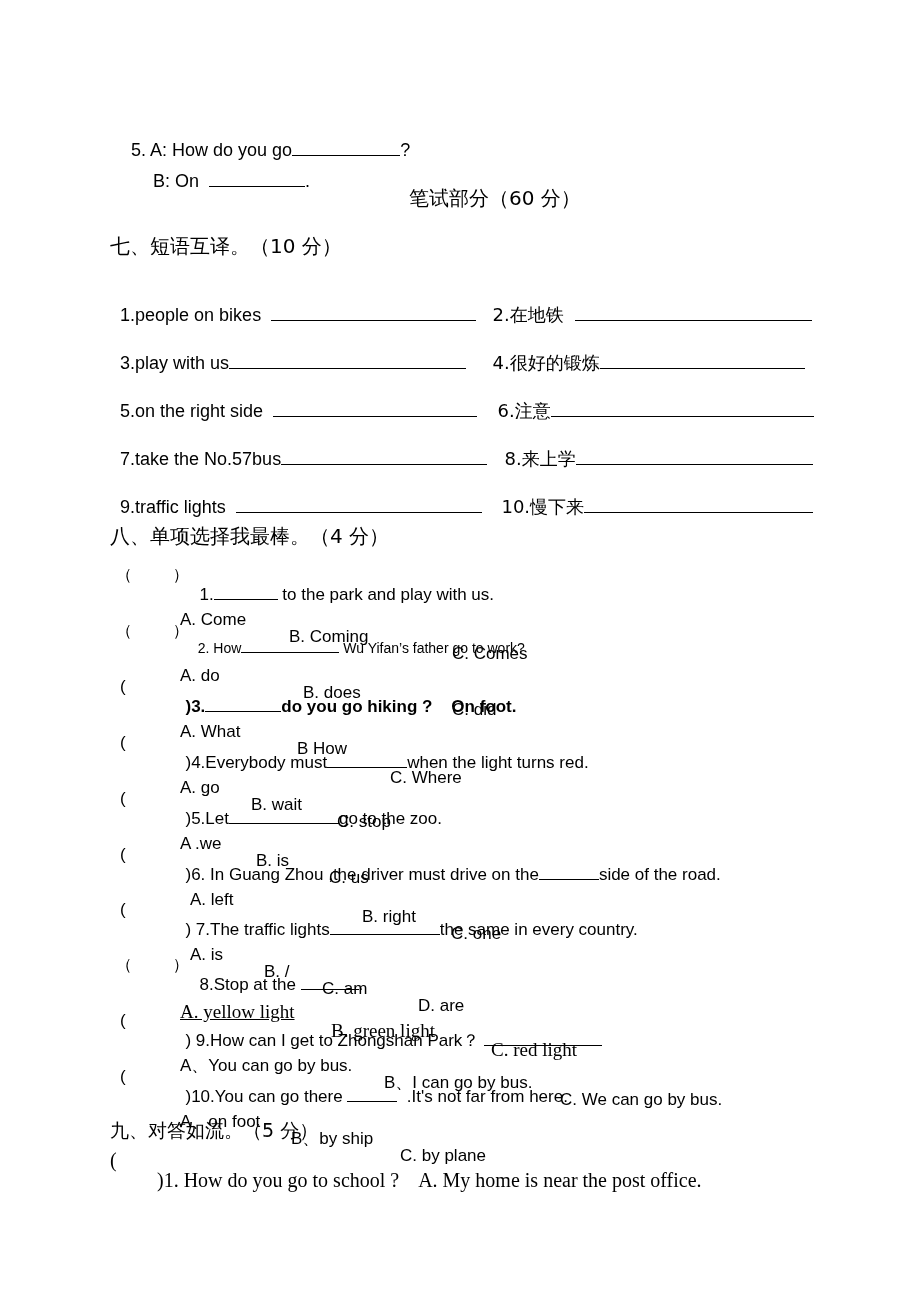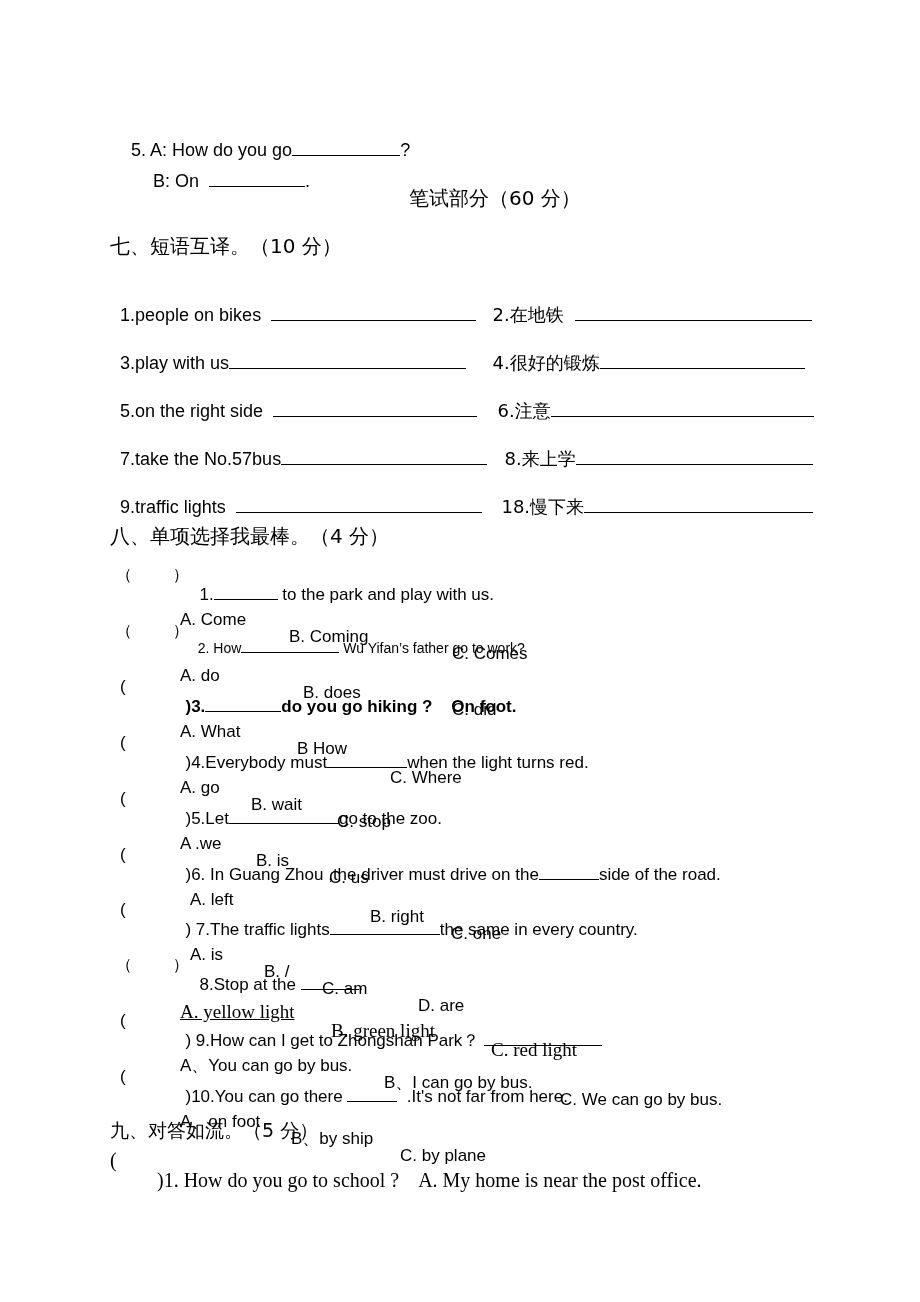--- a/index.html
+++ b/index.html
@@ -53,21 +53,21 @@
   <span>7.</span><span>take the No.57bus</span><span class="blank" style="width:206px;"></span>
 </div>
 <div class="abs cn" style="left:493px; top:430px;">
   <span>8.</span><span>来上学</span><span class="blank" style="width:237px;"></span>
 </div>
 
 <div class="abs" style="left:110px; top:478px;">
   <span>9.</span><span>traffic lights</span>  <span class="blank" style="width:246px;"></span>
 </div>
 <div class="abs cn" style="left:490px; top:478px;">
-  <span>18.</span><span>慢下来</span><span class="blank" style="width:229px;"></span>
+  <span>10.</span><span>慢下来</span><span class="blank" style="width:229px;"></span>
 </div>
 
 <div class="abs cn heading" style="left:110px; top:526px;">八、单项选择我最棒。（4 分）</div>
 
 <div class="abs cn" style="left:116px; top:567px; font-size:16px;">（        ）</div>
 <div class="abs" style="left:190px; top:566px; font-size:17px;">
   <span>1.</span><span class="blank" style="width:64px;"></span><span> to the park and play with us.</span>
 </div>
 <div class="abs" style="top:594px; font-size:17px; left:0;">
   <span class="abs" style="left:180px;">A. Come</span>
@@ -114,21 +114,21 @@
   <span class="abs" style="left:256px;">B. is</span>
   <span class="abs" style="left:329px;">C. us</span>
 </div>
 
 <div class="abs" style="left:120px; top:846px; font-size:17px;">(</div>
 <div class="abs" style="left:176px; top:846px; font-size:17px;">
   <span>)</span><span>6. In Guang Zhou ,the driver must drive on the</span><span class="blank" style="width:60px;"></span><span>side of the road.</span>
 </div>
 <div class="abs" style="top:874px; font-size:17px; left:0;">
   <span class="abs" style="left:190px;">A. left</span>
-  <span class="abs" style="left:370px;text-align:center;">B. right</span>
+  <span class="abs" style="left:362px;text-align:center;">B. right</span>
   <span class="abs" style="left:451px;">C. one</span>
 </div>
 
 <div class="abs" style="left:120px; top:901px; font-size:17px;">(</div>
 <div class="abs" style="left:176px; top:901px; font-size:17px;">
   <span>)</span><span> 7.The traffic lights</span><span class="blank" style="width:110px;"></span><span>the same in every country.</span>
 </div>
 <div class="abs" style="top:929px; font-size:17px; left:0;">
   <span class="abs" style="left:190px;">A. is</span>
   <span class="abs" style="left:264px;">B. /</span>

